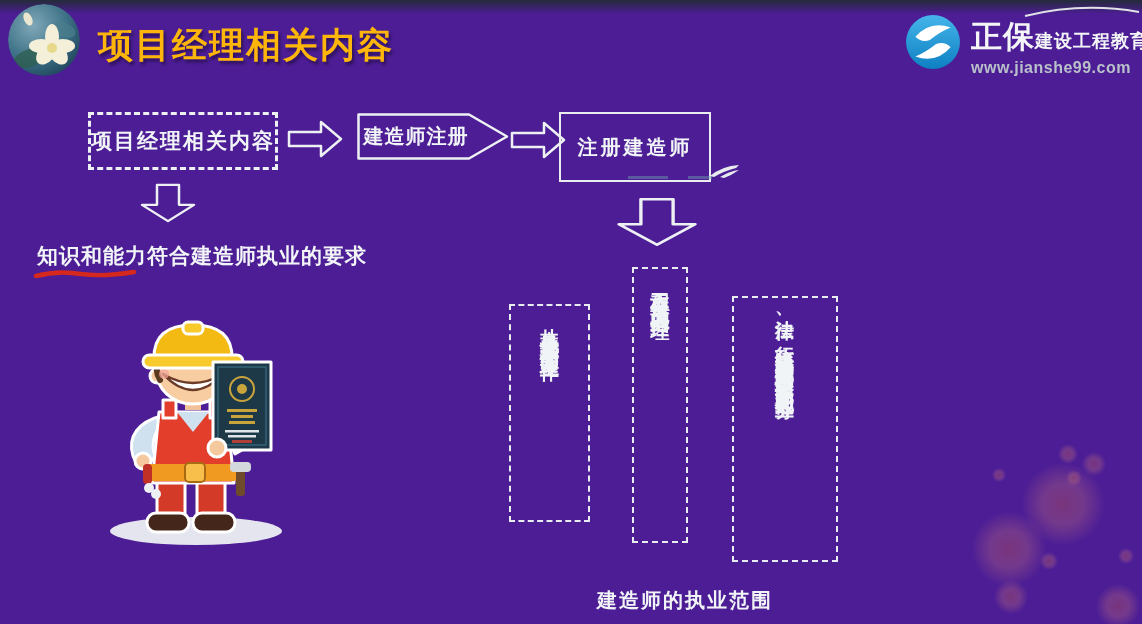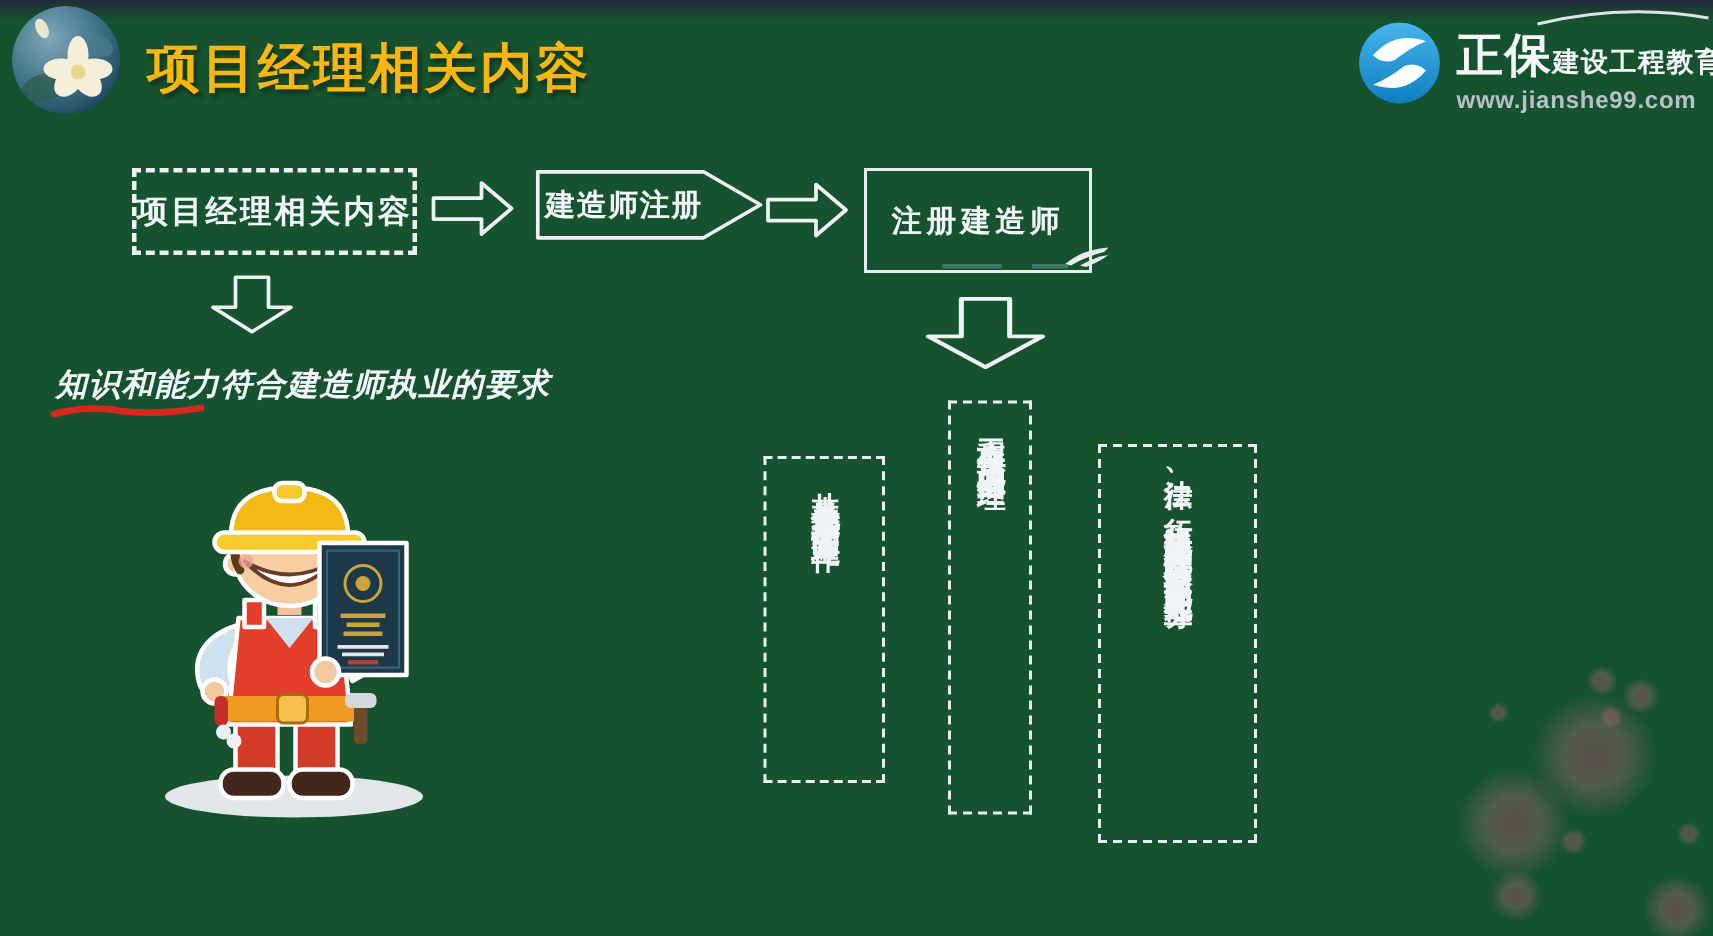--- a/index.html
+++ b/index.html
@@ -1,16 +1,16 @@
 <!DOCTYPE html>
 <html><head>
 <meta charset="utf-8">
 <style>
   html,body{margin:0;padding:0;background:#1c2129;}
-  .stage{position:relative;width:1142px;height:624px;background:#14532d;overflow:hidden;
+  .stage{position:relative;width:1142px;height:624px;background:#4c1d95;overflow:hidden;
          font-family:"Liberation Sans",sans-serif;}
   .topshade{position:absolute;left:0;top:0;width:100%;height:14px;
             background:linear-gradient(#242b39,rgba(51,62,80,0));}
   
   .avatar{position:absolute;left:8px;top:4px;width:72px;height:72px;border-radius:50%;overflow:hidden;}
   .title{position:absolute;left:98px;top:22px;font-size:35px;font-weight:bold;color:#ffb60a;
          letter-spacing:2px;text-shadow:2px 3px 3px rgba(0,0,0,.4);white-space:nowrap;}
   .brand{position:absolute;left:905px;top:6px;display:flex;align-items:center;}
   .brand-logo{width:56px;height:56px;}
   .brand-txt{margin-left:10px;position:relative;padding-top:10px;}
@@ -18,28 +18,28 @@
   .brand-strong{font-size:31px;letter-spacing:1px;}
   .brand-rest{font-size:18px;letter-spacing:1px;}
   .brand-url{font-size:16px;font-weight:bold;color:#b9c0ca;letter-spacing:.5px;margin-top:1px;}
   .brand-arc{position:absolute;left:52px;top:-2px;width:118px;height:14px;}
   
   .fbox{position:absolute;color:#f2f5f7;font-weight:bold;display:flex;align-items:center;
         justify-content:center;font-family:"Liberation Serif",serif;white-space:nowrap;}
   .b-dash{border:3px dashed #eef1f3;}
   .b-solid{border:2px solid #e9edf0;}
   .box1{left:88px;top:112px;width:184px;height:52px;font-size:21px;letter-spacing:2px;}
-  .box3{left:576px;top:112px;width:148px;height:66px;font-size:20px;letter-spacing:3px;}
+  .box3{left:559px;top:112px;width:148px;height:66px;font-size:20px;letter-spacing:3px;}
   .pent{left:357px;top:113px;width:152px;height:47px;}
   .pent .plabel{position:absolute;left:0;top:0;width:118px;height:100%;display:flex;align-items:center;
         justify-content:center;font-size:20px;letter-spacing:1px;}
   .arrow{position:absolute;}
   
   .note{position:absolute;left:37px;top:242px;font-size:21px;font-weight:bold;color:#f2f5f7;
-        letter-spacing:1px;font-family:"Liberation Serif",serif;white-space:nowrap;font-style:italic;}
+        letter-spacing:1px;font-family:"Liberation Serif",serif;white-space:nowrap;}
   .redline{position:absolute;left:33px;top:268px;width:104px;height:12px;}
   
   .vbox{position:absolute;border:2px dashed #e9edf0;color:#f1f4f6;font-weight:bold;
         display:flex;justify-content:center;font-family:"Liberation Serif",serif;}
   .vtext{writing-mode:vertical-rl;text-orientation:upright;}
   .vboxA{left:509px;top:304px;width:77px;height:214px;}
   .vboxA .vtext{font-size:19px;letter-spacing:3px;line-height:32px;padding-top:6px;}
   .vboxB{left:632px;top:267px;width:52px;height:272px;}
   .vboxB .vtext{font-size:19px;letter-spacing:3px;padding-top:8px;}
   .vboxC{left:732px;top:296px;width:102px;height:262px;}
@@ -163,20 +163,21 @@
   <div class="vbox vboxA">
     <span class="vtext">从事其他施工活动的管理工作</span>
   </div>
   <div class="vbox vboxB">
     <span class="vtext">工程项目施工的项目经理</span>
   </div>
   <div class="vbox vboxC">
     <span class="vtext">法律、行政法规或国务院建设行政主管部门规定的其他业务</span>
   </div>
 
+  <div class="caption">建造师的执业范围</div>
 
   <svg class="worker" viewBox="0 0 220 230">
     <ellipse cx="103" cy="213" rx="86" ry="14" fill="#edf0f3" opacity=".95"></ellipse>
     <g stroke="#fff" stroke-width="3" stroke-linejoin="round" stroke-linecap="round">
       <path d="M64,150 h28 v52 h-28 z" fill="#d43a28"></path>
       <path d="M104,150 h28 v52 h-28 z" fill="#d43a28"></path>
       <rect x="54" y="195" width="42" height="19" rx="9" fill="#44271a"></rect>
       <rect x="100" y="195" width="42" height="19" rx="9" fill="#44271a"></rect>
       <path d="M68,98 C46,104 34,118 40,138 C44,150 58,148 62,138 C58,128 60,112 72,106 Z" fill="#cfe0ee"></path>
       <circle cx="50" cy="143" r="8" fill="#f6c89d"></circle>

